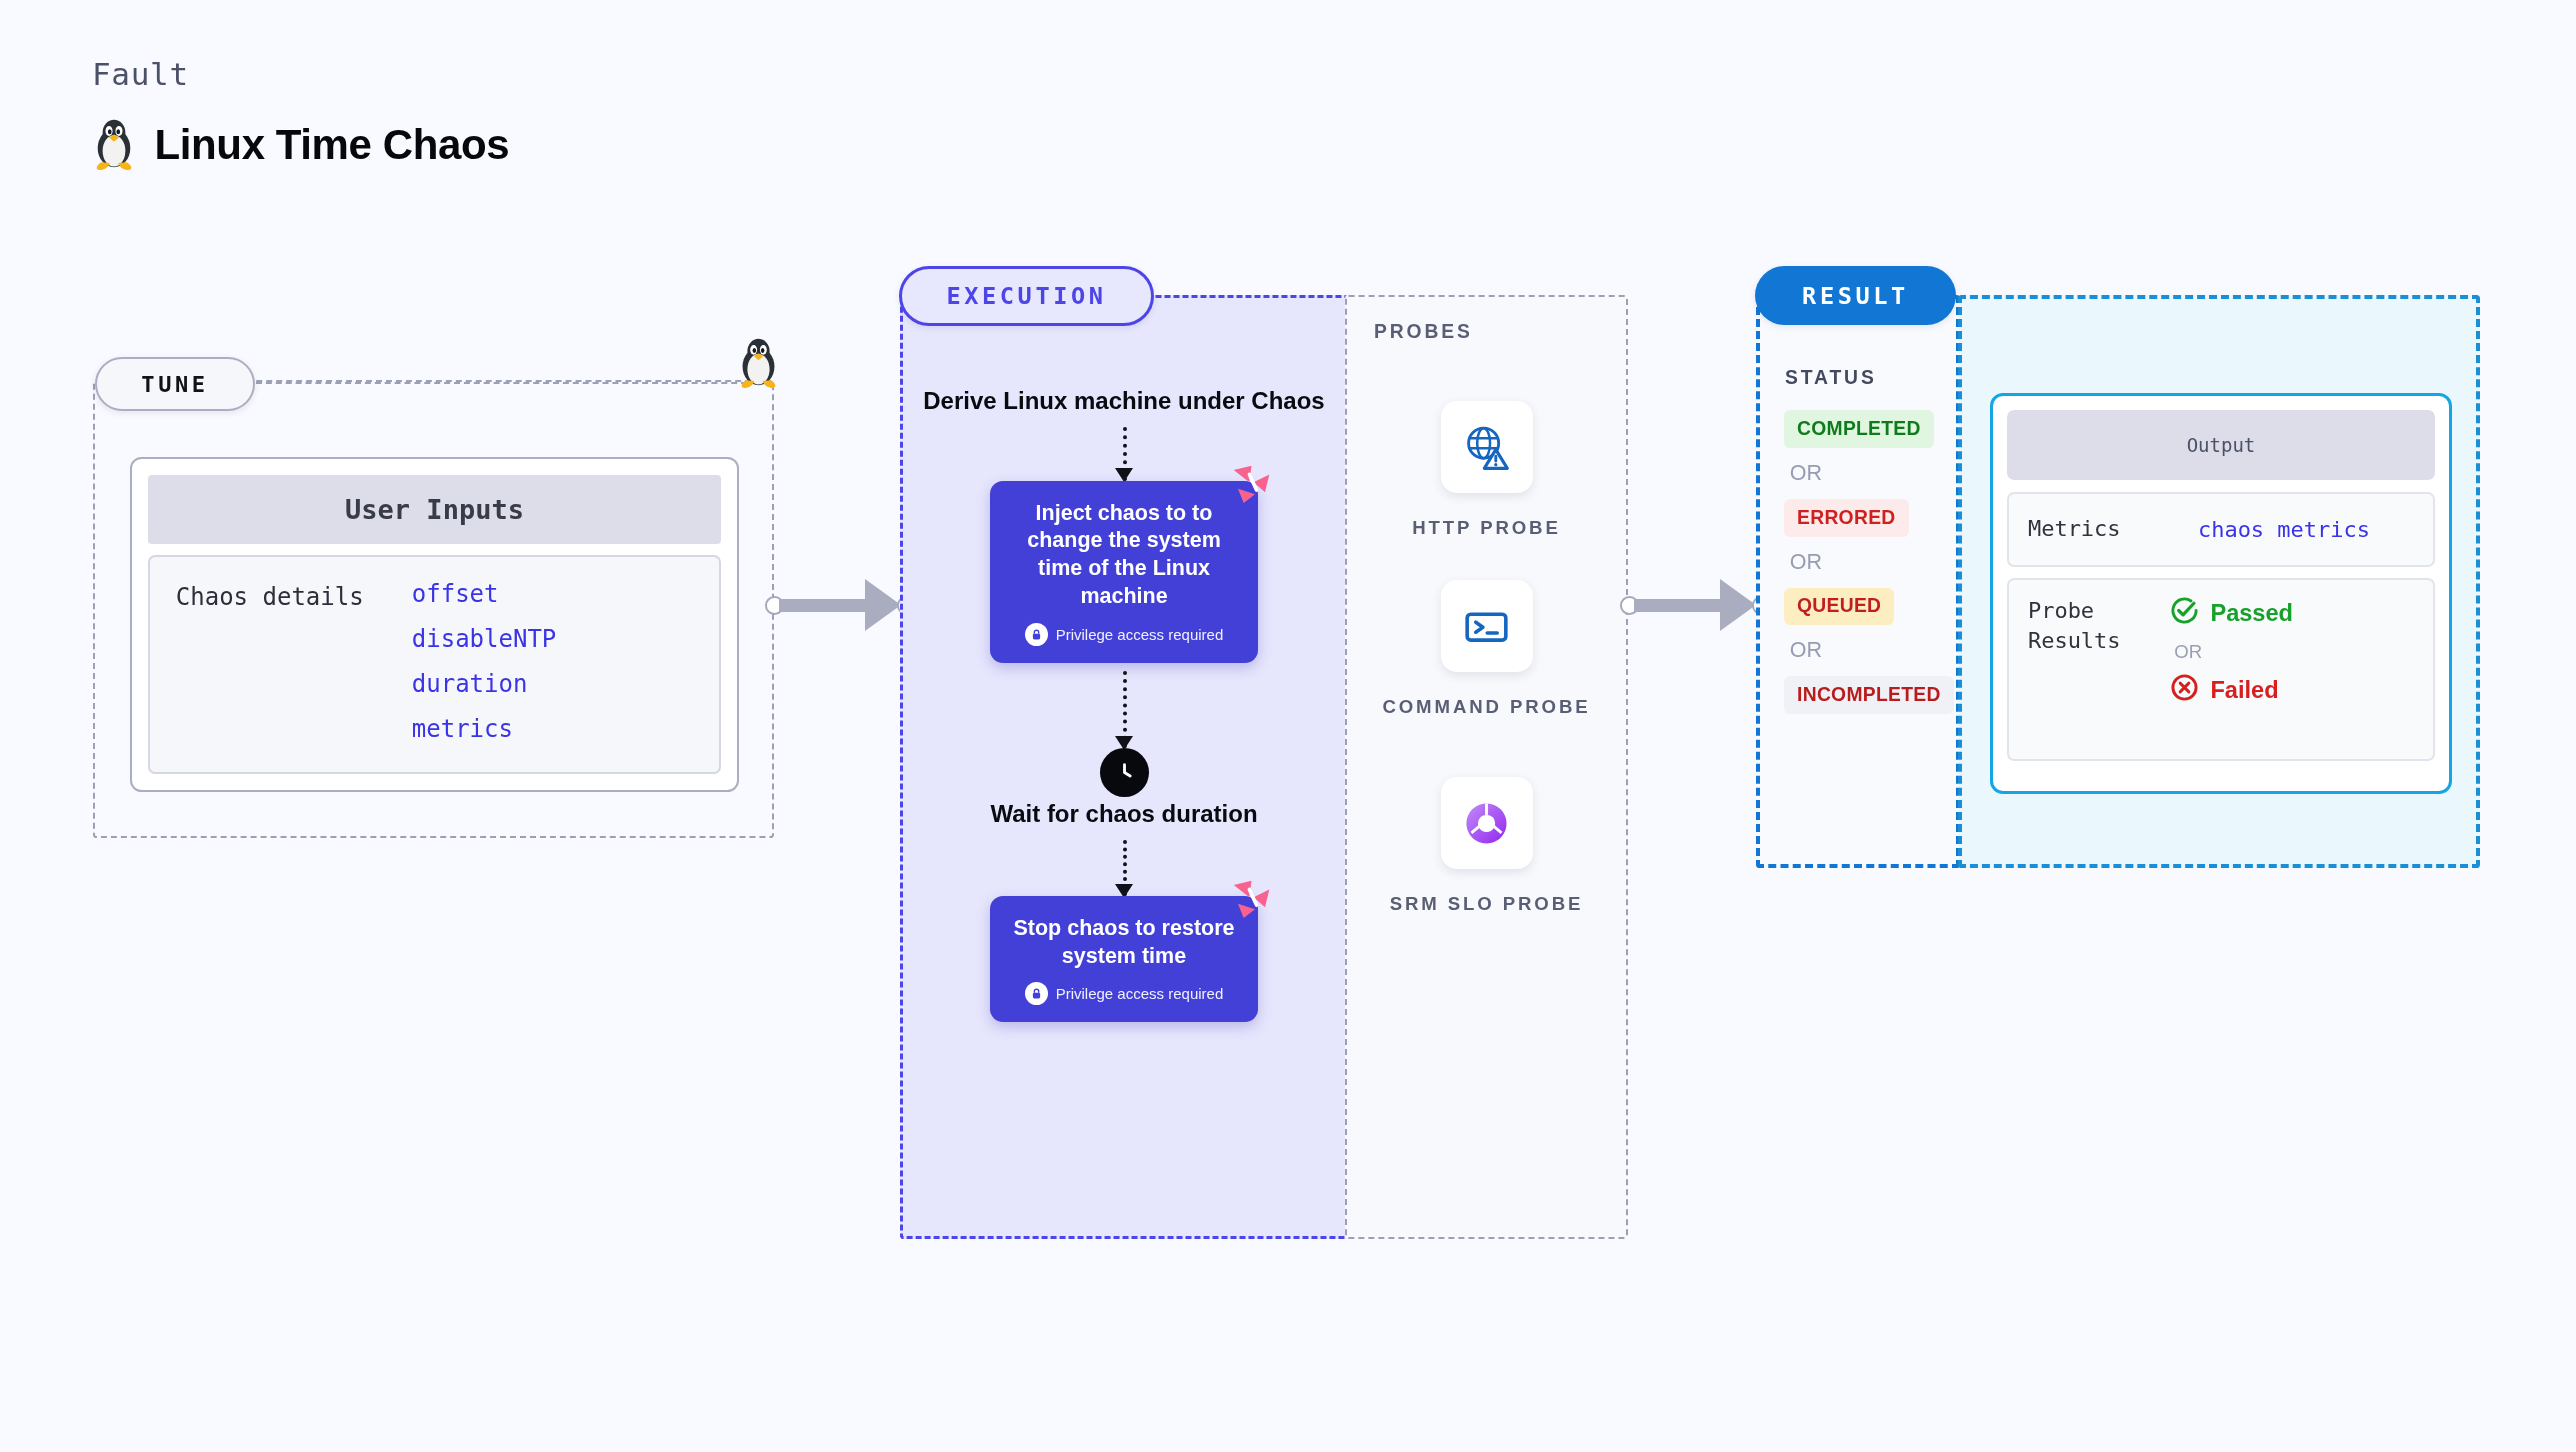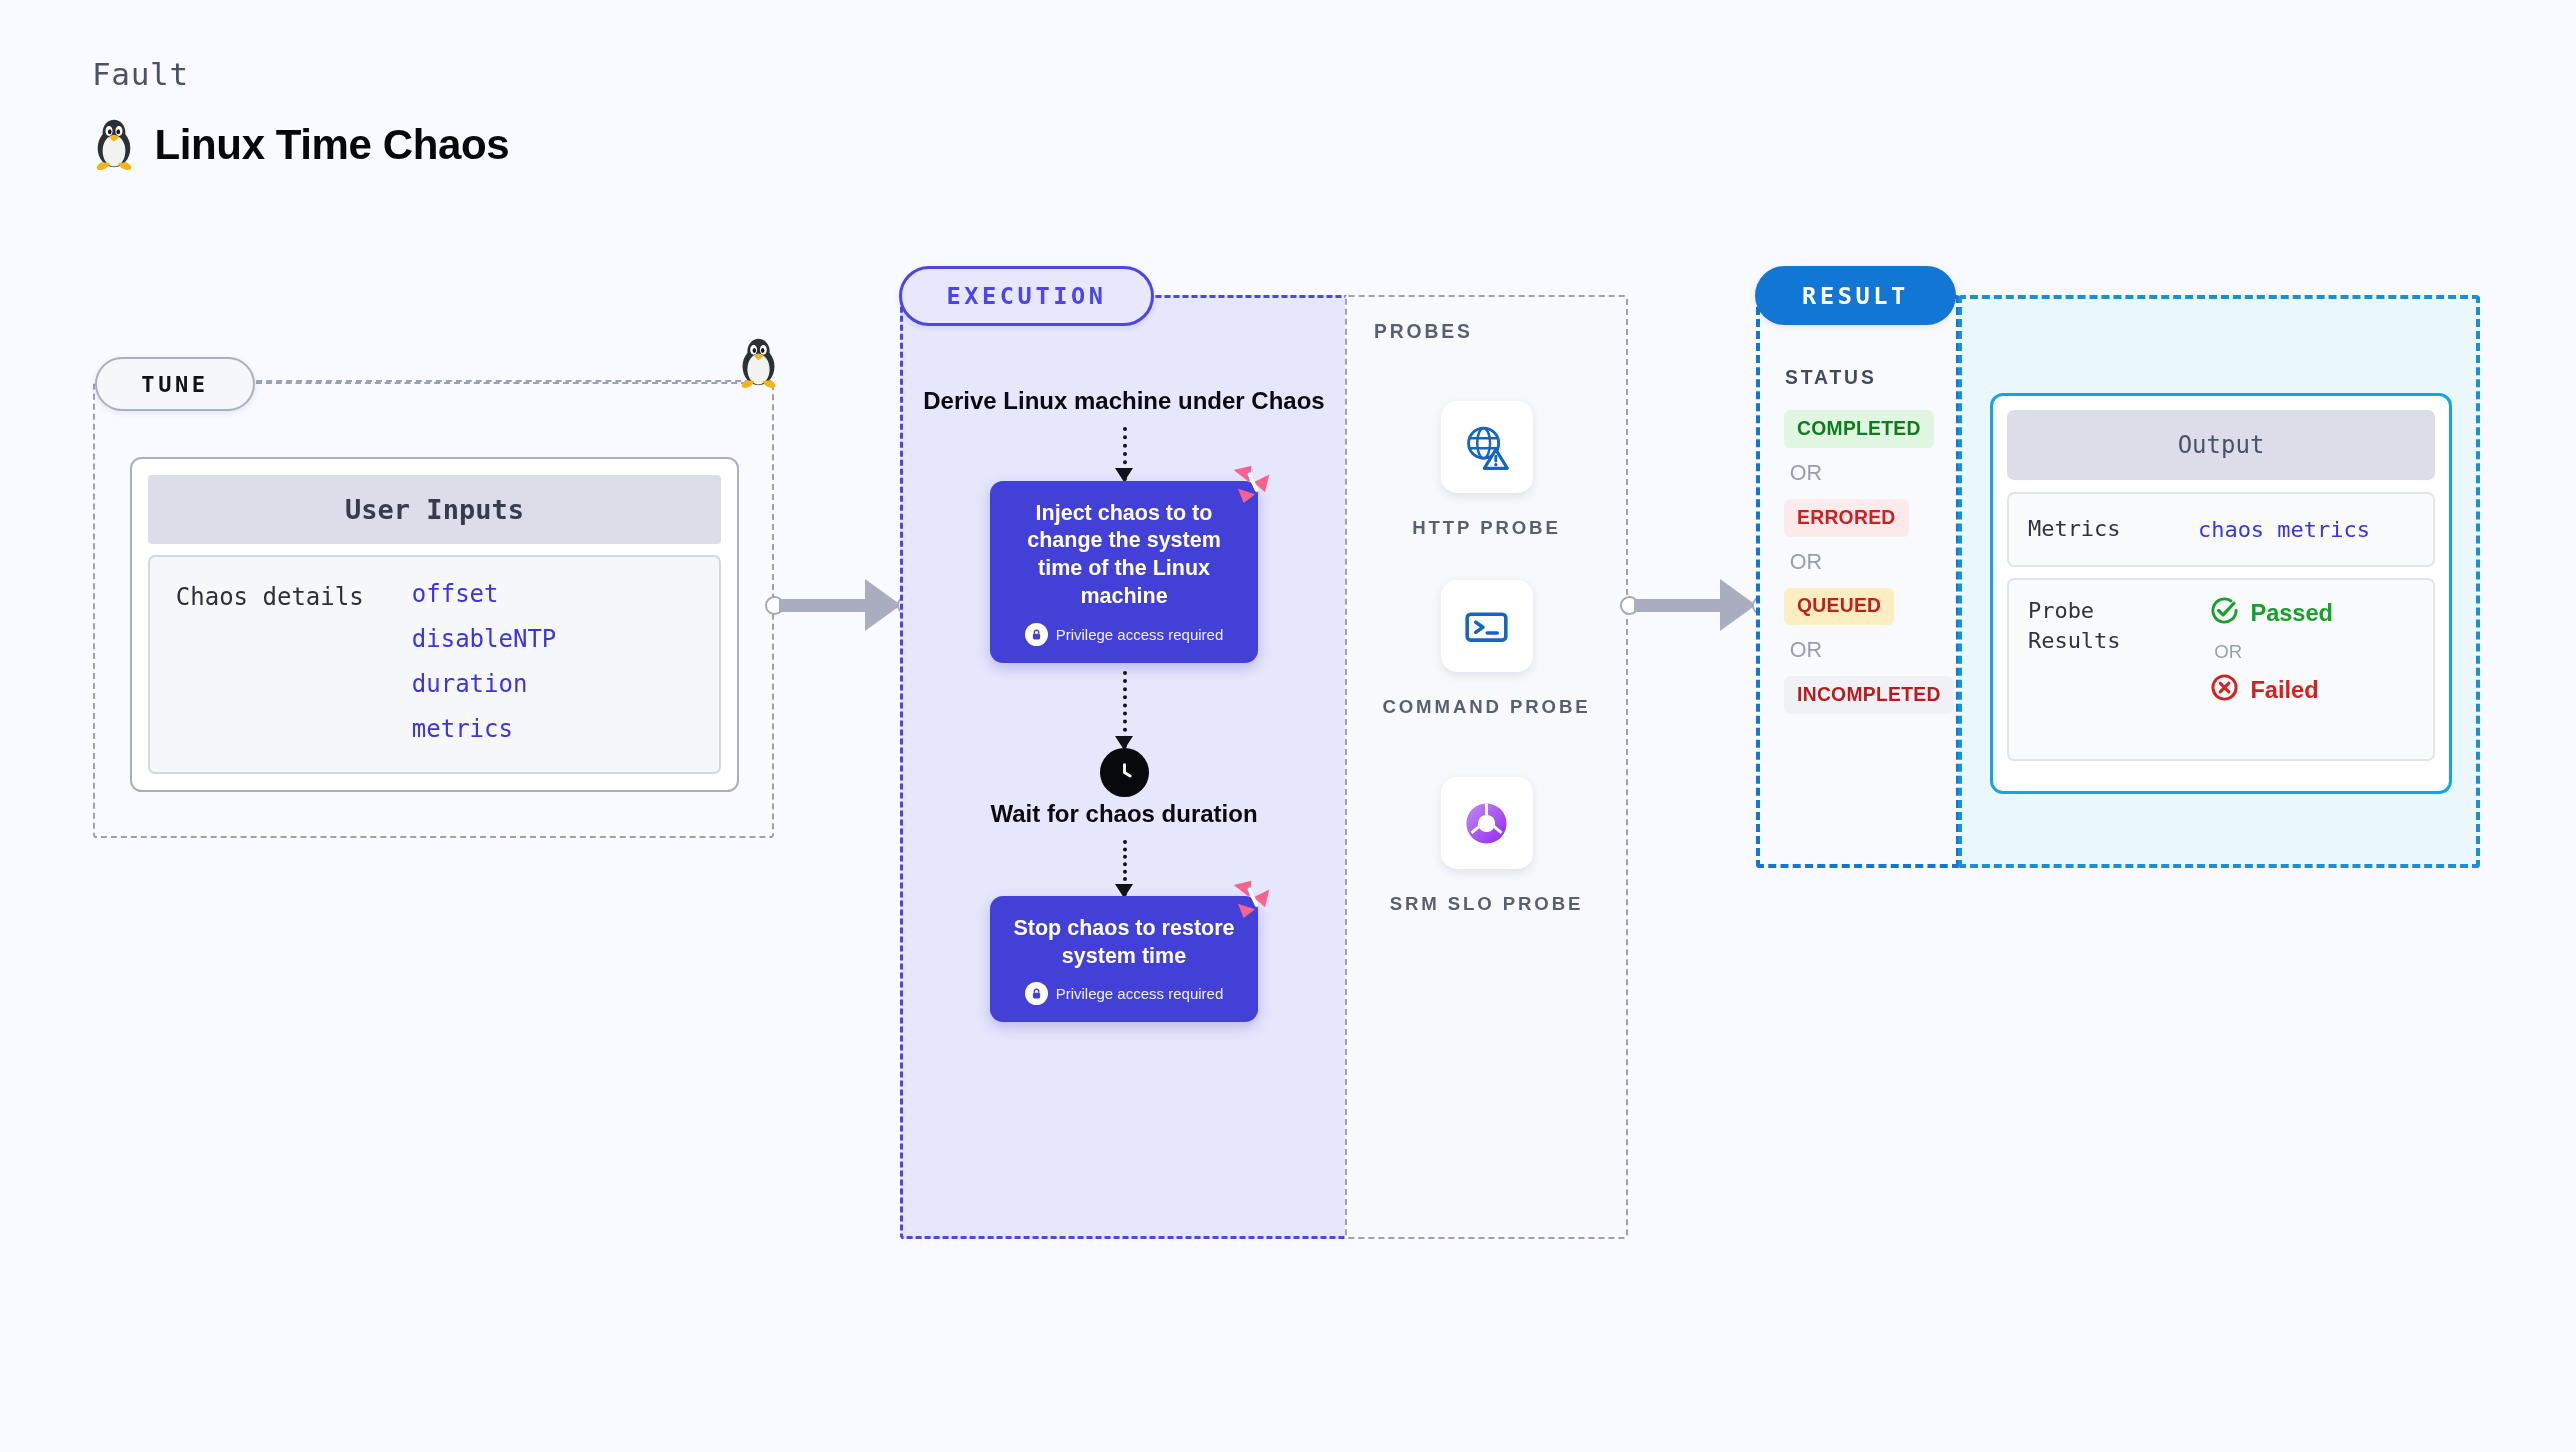--- a/index.html
+++ b/index.html
@@ -213,29 +213,29 @@
   .out-card {
     position: absolute; left: 1990px; top: 393px;
     width: 462px; height: 401px;
     background: #ffffff; border: 3.6px solid #14a5e4; border-radius: 13px;
     padding: 14.3px;
   }
   .out-head {
     height: 70px; background: #dcdde8; border-radius: 7.2px;
     display: flex; align-items: center; justify-content: center;
     font-family: "DejaVu Sans Mono", monospace;
-    font-size: 24px; color: #4b5166;
+    font-size: 19px; color: #4b5166;
   }
   .out-row {
     margin-top: 11.5px; background: #f9fafc;
     border: 2.1px solid #e2e4ec; border-radius: 7.2px;
     display: flex; padding: 15.8px 18.6px;
   }
   .out-row-metrics { height: 75px; align-items: center; gap: 28px; }
-  .out-row-probes { height: 183px; gap: 40px; }
+  .out-row-probes { height: 183px; }
   .out-key {
     font-family: "DejaVu Sans Mono", monospace;
     font-size: 22px; color: #30333e; width: 142px; flex-shrink: 0;
     line-height: 1.35;
   }
   .out-val-mono {
     font-family: "DejaVu Sans Mono", monospace;
     font-size: 22px; color: #3b33e6;
   }
   .result-line {

